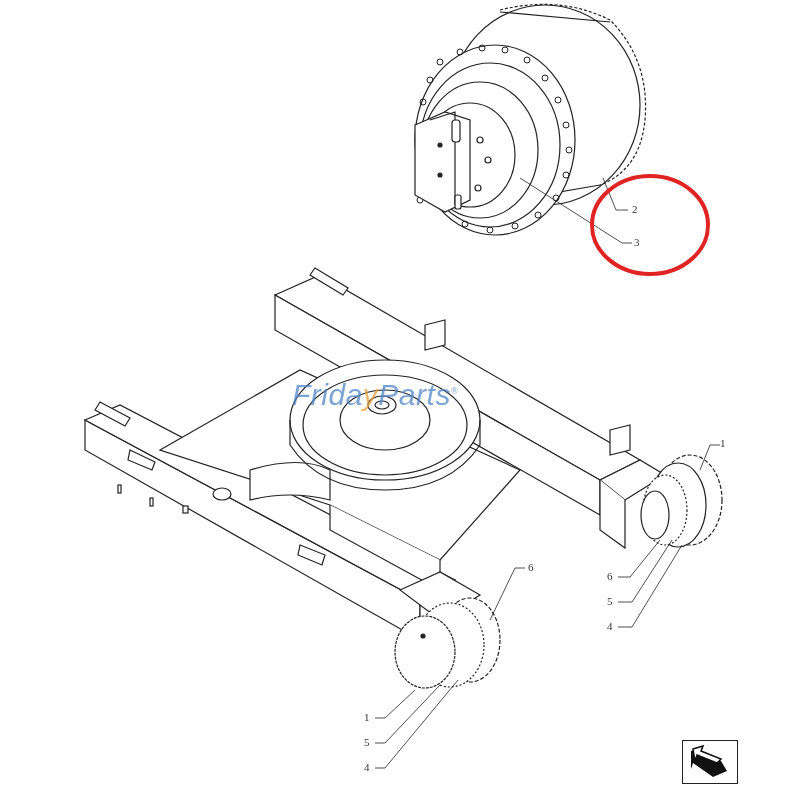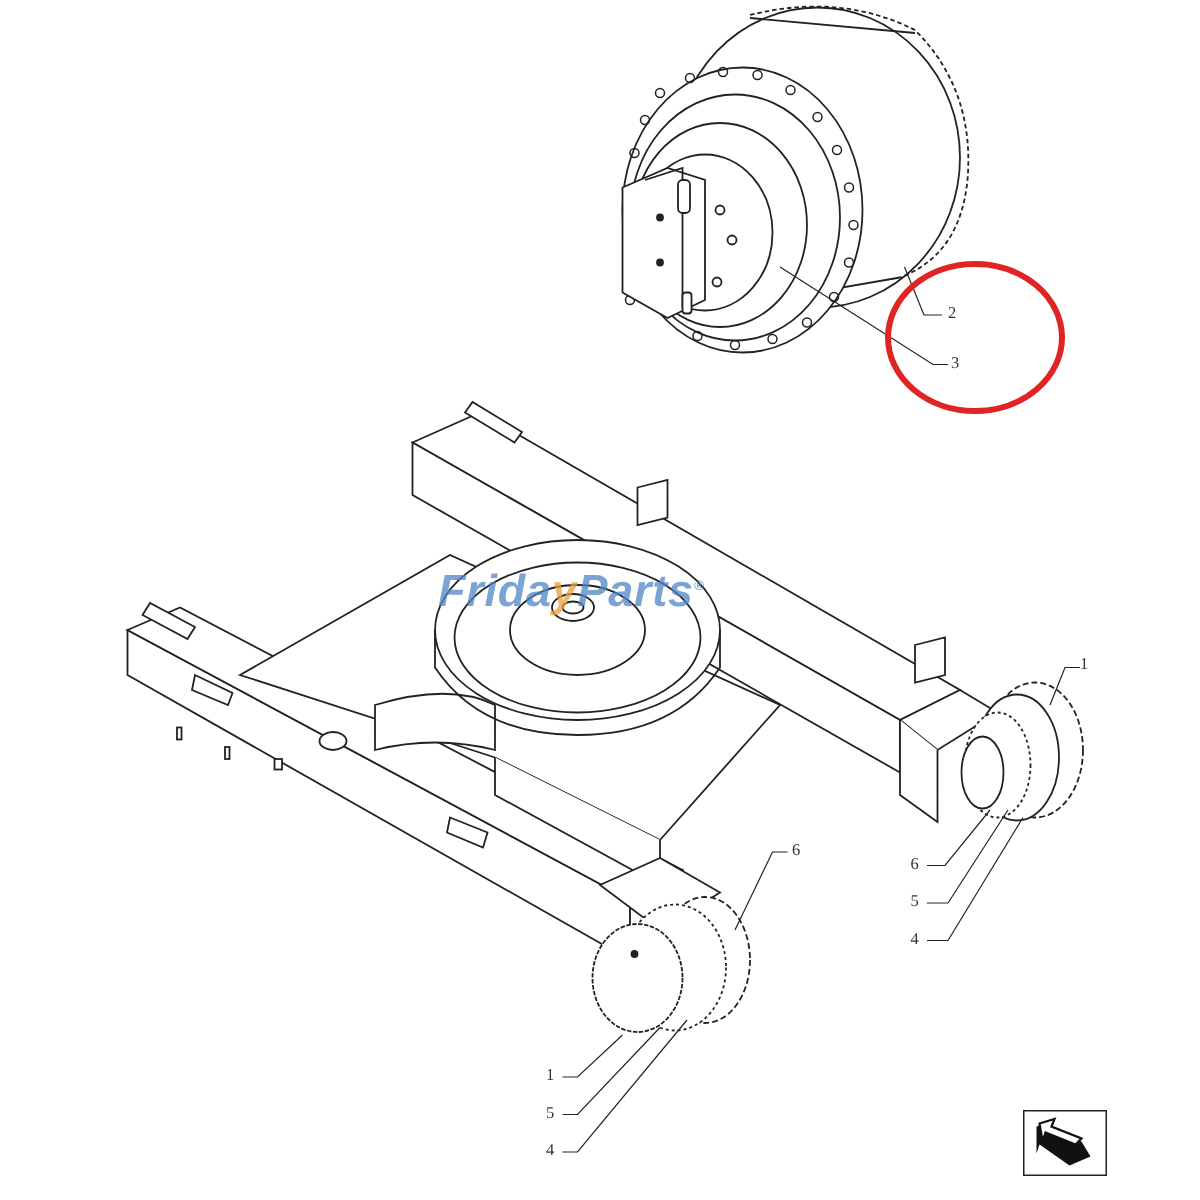--- a/index.html
+++ b/index.html
@@ -1,19 +1,19 @@
 <!DOCTYPE html>
 <html><head>
 <meta charset="utf-8">
 <style>
   html, body { margin:0; padding:0; background:#ffffff; }
   body { width:800px; height:800px; position:relative; overflow:hidden; font-family:"Liberation Serif", serif; }
   #canvas { position:absolute; left:0; top:0; width:800px; height:800px; }
   .callout { position:absolute; font-size:11px; color:#333; font-family:"Liberation Serif", serif; }
-  .watermark { position:absolute; left:292px; top:378px; font-family:"Liberation Sans", sans-serif; font-style:italic; font-weight:bold; font-size:30px; color:#4f86c6; opacity:0.75; letter-spacing:0.5px; white-space:nowrap; }
+  .watermark { position:absolute; left:292px; top:378px; font-family:"Liberation Sans", sans-serif; font-style:italic; font-weight:normal; font-size:30px; color:#4f86c6; opacity:0.75; letter-spacing:0.5px; white-space:nowrap; }
   .watermark .v { color:#e8a040; }
   .watermark sup { font-size:9px; color:#4f86c6; }
   .nav-btn { position:absolute; left:682px; top:740px; width:56px; height:44px; border:1.5px solid #222; background:#fff; box-sizing:border-box; cursor:pointer; }
 </style>
 </head>
 <body>
 
 <svg id="canvas" viewBox="0 0 800 800" xmlns="http://www.w3.org/2000/svg" fill="none" stroke="#222" stroke-width="1.2">
 
   <g>

